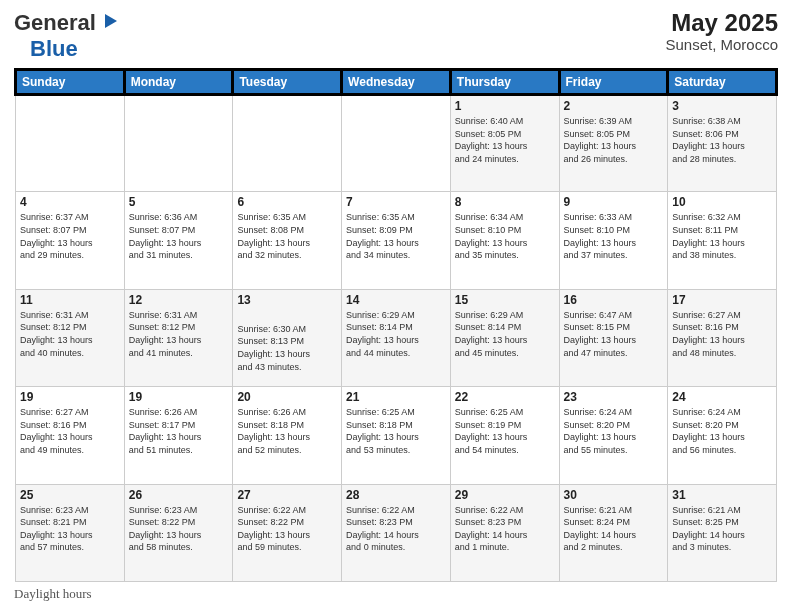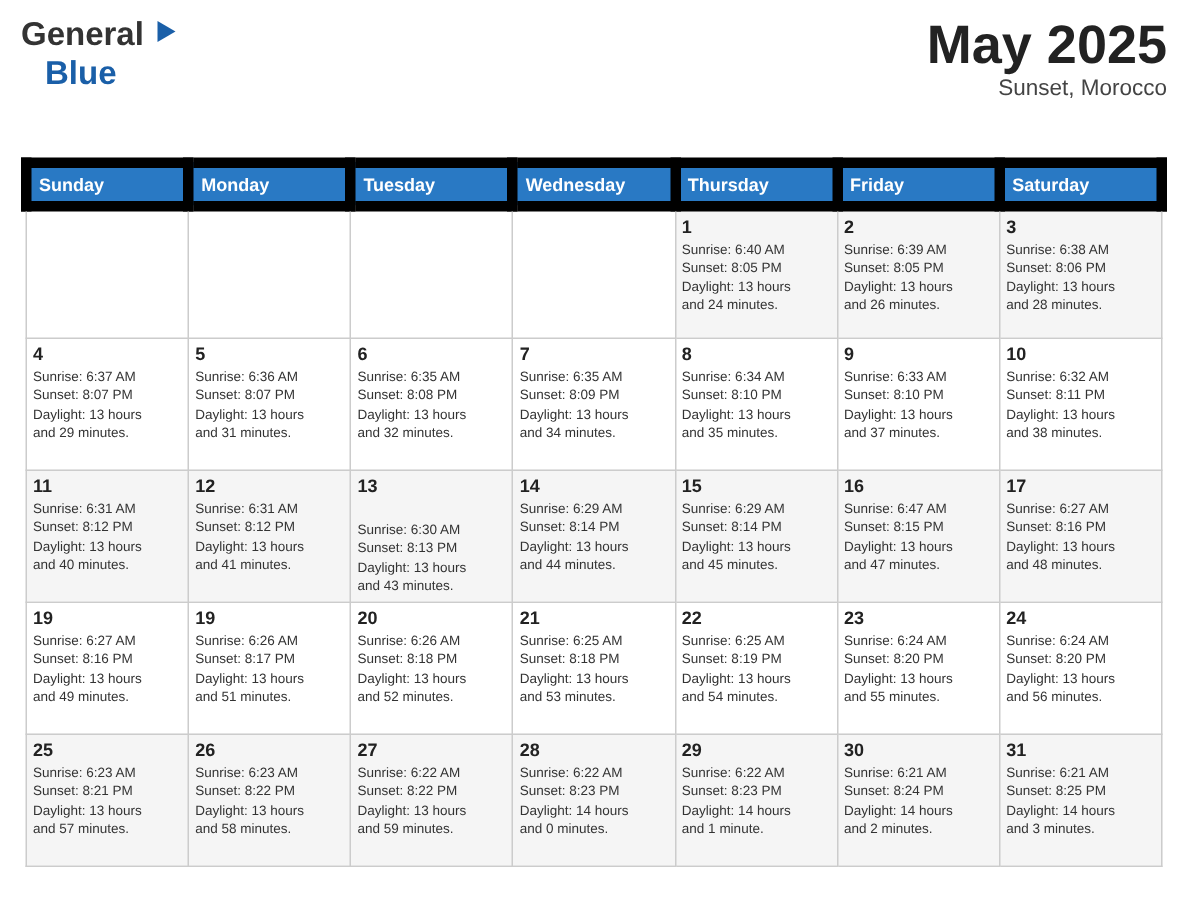--- a/index.html
+++ b/index.html
@@ -9,42 +9,41 @@
       width: 792px;
       height: 612px;
       overflow: hidden;
     }
     .page {
       width: 792px;
       height: 612px;
       padding: 10px 14px 10px 14px;
       display: flex;
       flex-direction: column;
-      gap: 32px;
     }
     .header {
       display: flex;
       justify-content: space-between;
       align-items: flex-start;
       margin-bottom: 6px;
     }
     .logo {
       display: flex;
       flex-direction: column;
       align-items: flex-start;
     }
     .logo-row {
       display: flex;
       align-items: center;
     }
     .title-block {
       text-align: right;
     }
     .title-month {
-      font-size: 36px;
+      font-size: 24px;
       font-weight: bold;
       color: #222;
       line-height: 1.1;
     }
     .title-location {
       font-size: 15px;
       color: #444;
     }
     .calendar {
       flex: 1;
@@ -53,21 +52,21 @@
       width: 100%;
       table-layout: fixed;
     }
     .calendar th {
       background-color: #2979c4;
       color: #fff;
       font-size: 12px;
       font-weight: bold;
       padding: 4px 5px;
       text-align: left;
-      border: 7px solid #000000;
+      border: 3px solid #000000;
     }
     .calendar td {
       border: 1px solid #ccc;
       vertical-align: top;
       padding: 3px 4px;
       font-size: 9.5px;
       color: #222;
       background: #fff;
       height: 88px;
     }

